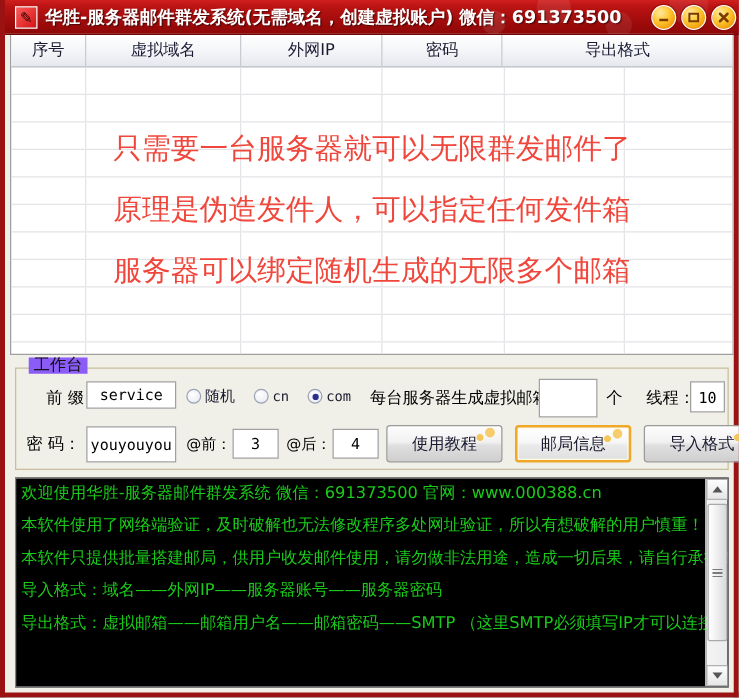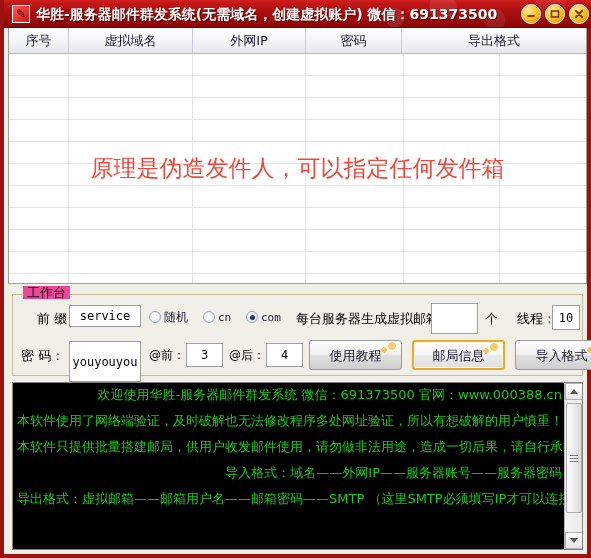--- a/index.html
+++ b/index.html
@@ -94,21 +94,21 @@
   }
 
   
   .group{
     position:absolute;left:8px;top:294px;width:571px;height:82px;
     box-sizing:border-box;
     border:1px solid #c8bf9a;
     background:transparent;
   }
   .group-legend{
-    position:absolute;left:10px;top:-9px;background:#ec4899;padding:0 4px;
+    position:absolute;left:10px;top:-9px;background:#8b5cf6;padding:0 4px;
     font-size:13px;color:#111;line-height:1;
     font-family:"DejaVu Sans","Liberation Sans",sans-serif;
   }
   .row1{position:absolute;left:0;top:8px;width:100%;height:32px;}
   .row2{position:absolute;left:0;top:44px;width:100%;height:34px;}
 
   .lbl{
     position:absolute;font-size:13px;color:#000;line-height:1;
     font-family:"DejaVu Sans","Liberation Sans",sans-serif;white-space:nowrap;
   }
@@ -158,21 +158,21 @@
   }
 
   
   .console{
     position:absolute;left:8px;top:382px;width:571px;height:168px;
     box-sizing:border-box;background:#000;border:1px solid #828282;
     overflow:hidden;
   }
   .con-inner{
     position:absolute;left:0;top:0;right:18px;bottom:0;
-    padding:4px 2px 0 2px;box-sizing:border-box;text-align:right;
+    padding:4px 2px 0 2px;box-sizing:border-box;
   }
   .con-line{
     color:#1aca1a;font-size:13px;line-height:16px;margin-bottom:10px;
     font-family:"DejaVu Sans","Liberation Sans",sans-serif;
     white-space:nowrap;padding-left:2px;
   }
   .sbar{
     position:absolute;right:0;top:0;width:18px;height:100%;
     background:linear-gradient(90deg,#f4f4f4,#ececec);
     border-left:1px solid #b9b9b9;box-sizing:border-box;
@@ -316,21 +316,23 @@
       <div class="grow">
           <div class="gc" style="width:60px"></div>
           <div class="gc" style="width:124px"></div>
           <div class="gc" style="width:113px"></div>
           <div class="gc" style="width:98px"></div>
           <div class="gc" style="width:96px"></div>
           <div class="gc" style="flex:1"></div>
         </div>
 
       <div class="promo">
+        <div>只需要一台服务器就可以无限群发邮件了</div>
         <div>原理是伪造发件人，可以指定任何发件箱</div>
+        <div>服务器可以绑定随机生成的无限多个邮箱</div>
       </div>
     </div>
   </div>
 
   <div class="group">
     <div class="group-legend">工作台</div>
 
     <div class="row1">
       <div class="lbl" style="left:24px;top:9px">前 缀：</div>
       <div class="txtbox" style="left:56px;top:2px;width:72px;height:22px">service</div>
@@ -351,21 +353,21 @@
       <div class="lbl" style="left:283px;top:9px">每台服务器生成虚拟邮箱：</div>
       <div class="txtbox" style="left:418px;top:0px;width:47px;height:31px"></div>
       <div class="lbl" style="left:472px;top:9px">个</div>
 
       <div class="lbl" style="left:504px;top:9px">线程：</div>
       <div class="txtbox" style="left:539px;top:2px;width:28px;height:25px">10</div>
     </div>
 
     <div class="row2">
       <div class="lbl" style="left:8px;top:10px">密 码：</div>
-      <div class="txtbox" style="left:56px;top:2px;width:72px;height:41px">youyouyou</div>
+      <div class="txtbox" style="left:56px;top:2px;width:72px;height:29px">youyouyou</div>
 
       <div class="lbl mono" style="left:136px;top:10px;font-family:'DejaVu Sans','Liberation Sans',sans-serif;font-size:12px">@前：</div>
       <div class="txtbox" style="left:173px;top:4px;width:37px;height:24px">3</div>
 
       <div class="lbl" style="left:216px;top:10px;font-size:12px">@后：</div>
       <div class="txtbox" style="left:253px;top:4px;width:37px;height:24px">4</div>
 
       <div class="btn hot" style="left:399px;top:1px;width:93px">
         <span class="corner"></span>
         <span>邮局信息</span>

